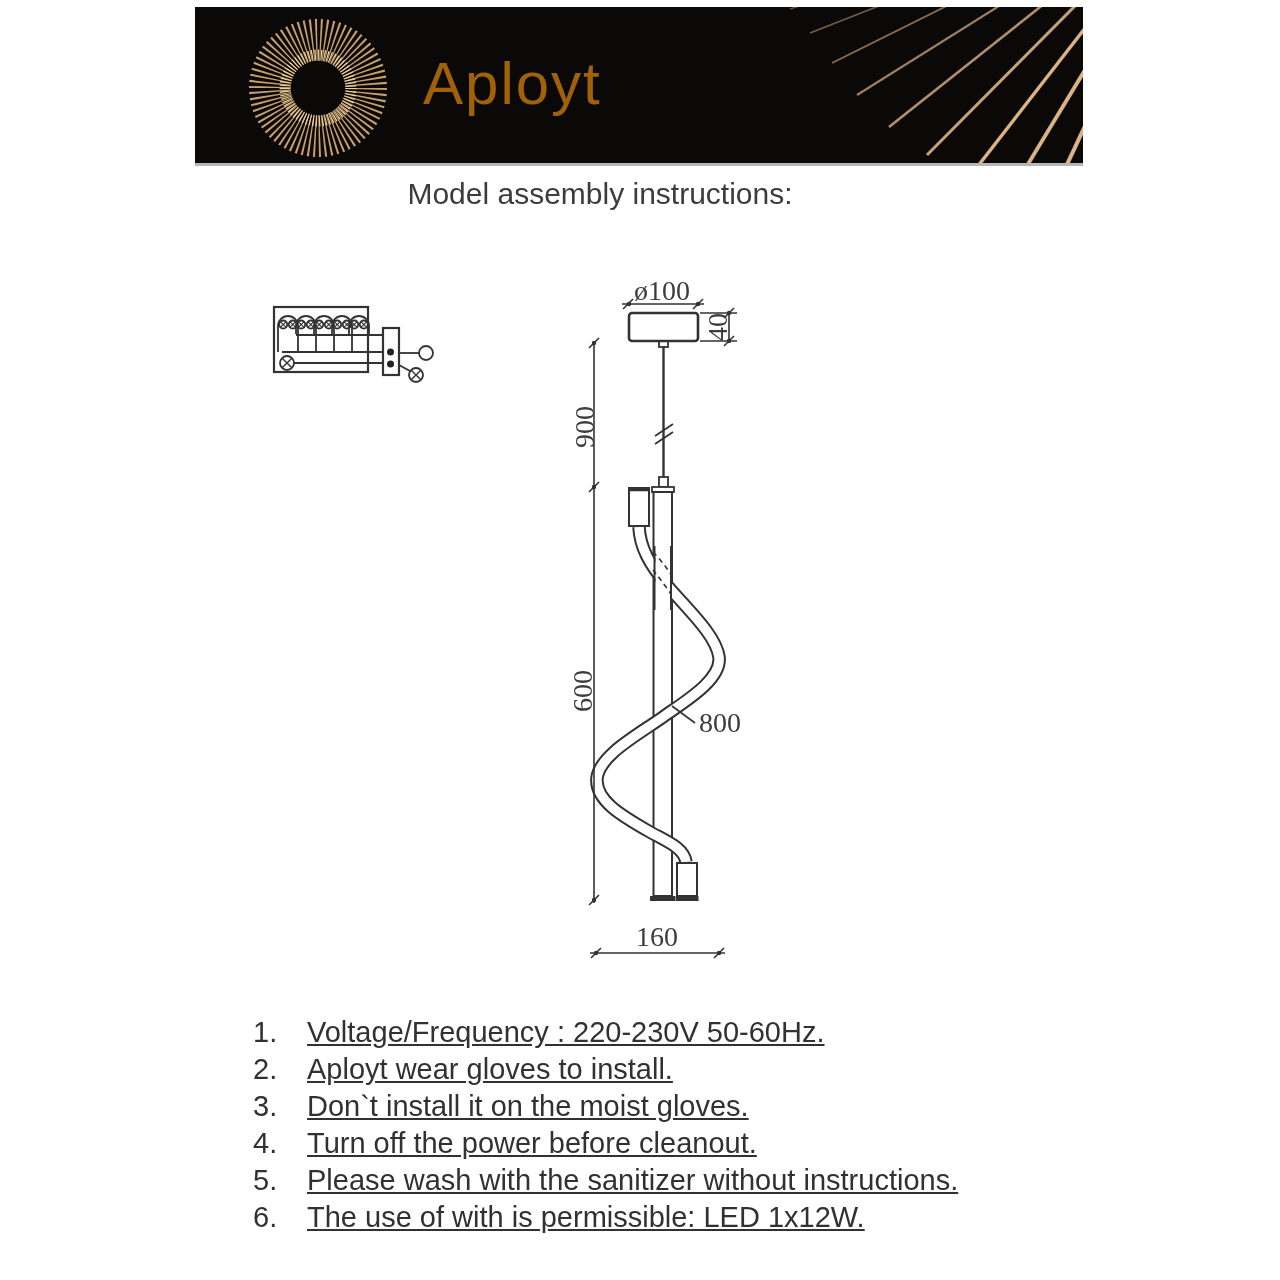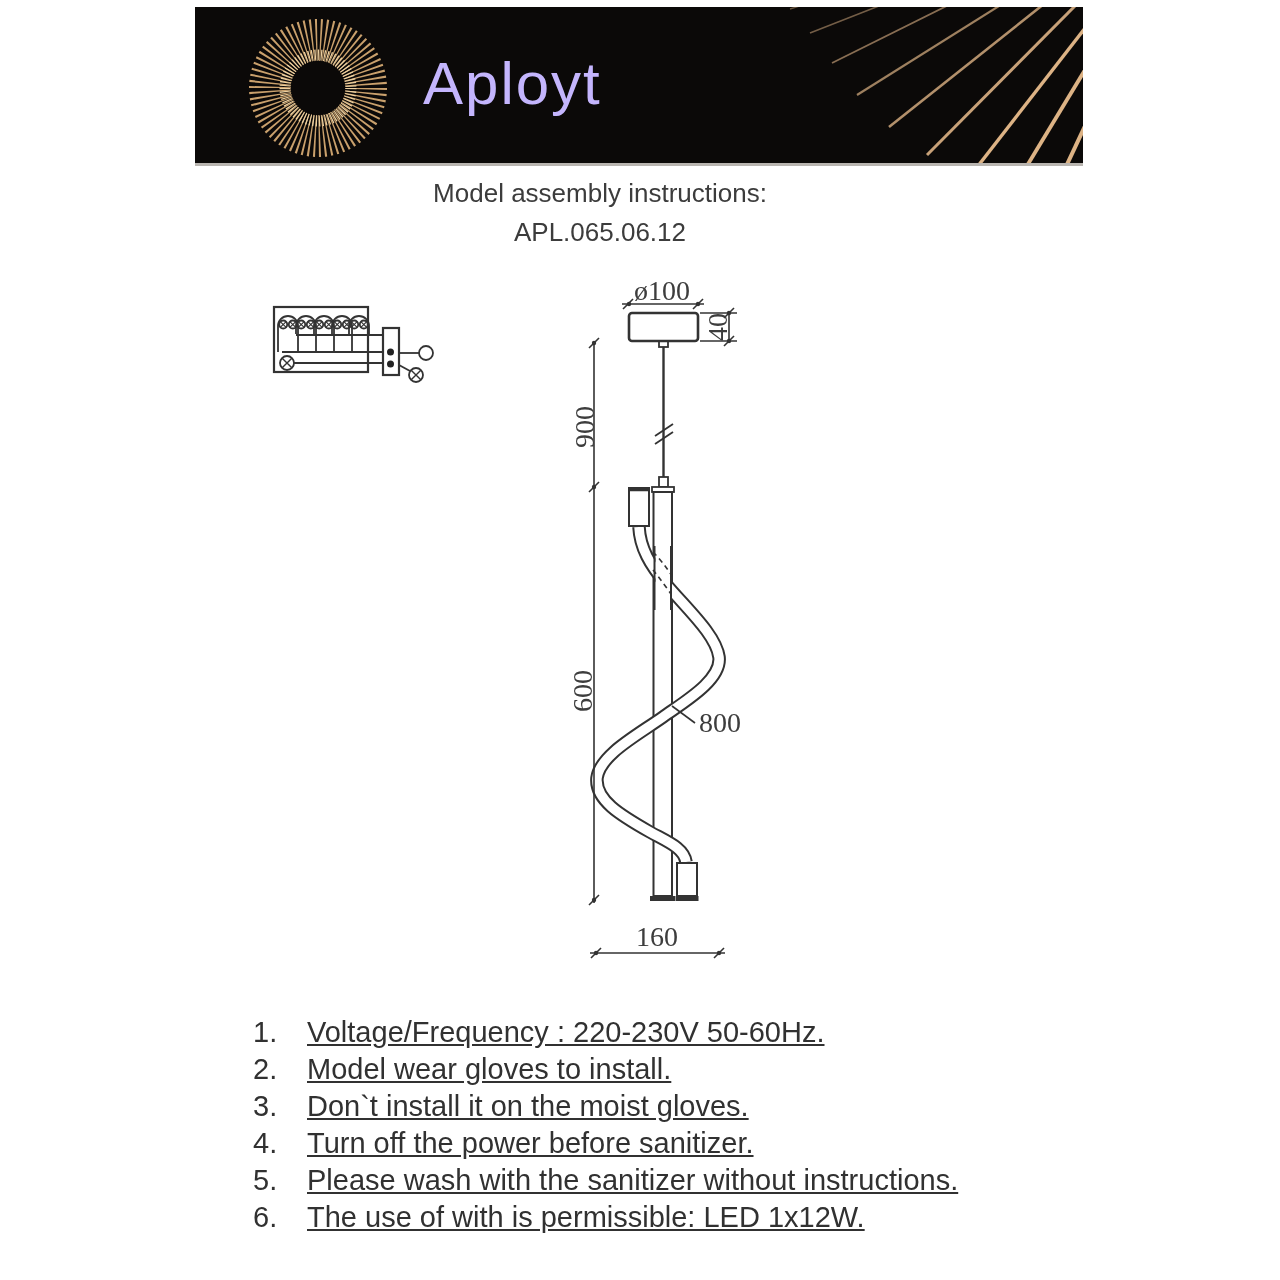--- a/index.html
+++ b/index.html
@@ -8,26 +8,26 @@
     font-family:"Liberation Sans", sans-serif;color:#333;overflow:hidden;
   }
   
   .banner{
     position:absolute;left:195px;top:7px;width:888px;height:156px;
     background:#0b0908;border-bottom:3px solid #b9b5b0;overflow:hidden;
   }
   .banner svg{position:absolute;left:0;top:0;}
   .brand{
     position:absolute;left:228px;top:42px;
-    font-size:60px;font-weight:300;letter-spacing:2px;color:#c4b5fd;
+    font-size:60px;font-weight:300;letter-spacing:2px;color:#a16207;
   }
   
   .title-block{
     position:absolute;left:280px;top:174px;width:640px;text-align:center;
-    font-size:26px;line-height:39px;font-weight:500;color:#3c3c3c;
+    font-size:30px;line-height:39px;font-weight:500;color:#3c3c3c;
   }
   
   .drawing{position:absolute;left:216px;top:260px;width:560px;height:740px;}
   .drawing svg{width:560px;height:740px;}
   text.dim{
     font-family:"Liberation Serif", serif;font-size:28px;fill:#3d3d3d;
   }
   
   .instructions{
     position:absolute;left:253px;top:1014px;width:860px;
@@ -62,21 +62,20 @@
       <line x1="1005" y1="-127" x2="895" y2="138" stroke-width="4.2"></line>
       <line x1="1005" y1="-127" x2="898" y2="100" stroke-width="4.4"></line>
       <line x1="1005" y1="-127" x2="900" y2="64" stroke-width="4.6"></line>
     </g>
   </svg>
   <div class="brand">Aployt</div>
 </div>
 
 <div class="title-block">
   <div>Model assembly instructions:</div>
-  <div>APL.065.06.12</div>
 </div>
 
 <div class="drawing">
   <svg viewBox="200 260 560 740">
     <g stroke="#333" fill="none" stroke-width="2">
 
       <g stroke-width="1.8">
         <rect x="258" y="307" width="94" height="65" stroke-width="2.2"></rect>
 
         <g>
@@ -229,29 +228,29 @@
   </svg>
 </div>
 
 <div class="instructions">
   <div class="instr-row">
     <span class="instr-num">1.</span>
     <span class="instr-text">Voltage/Frequency : 220-230V 50-60Hz.</span>
   </div>
   <div class="instr-row">
     <span class="instr-num">2.</span>
-    <span class="instr-text">Model wear gloves to install.</span>
+    <span class="instr-text">Aployt wear gloves to install.</span>
   </div>
   <div class="instr-row">
     <span class="instr-num">3.</span>
     <span class="instr-text">Don`t install it on the moist gloves.</span>
   </div>
   <div class="instr-row">
     <span class="instr-num">4.</span>
-    <span class="instr-text">Turn off the power before sanitizer.</span>
+    <span class="instr-text">Turn off the power before cleanout.</span>
   </div>
   <div class="instr-row">
     <span class="instr-num">5.</span>
     <span class="instr-text">Please wash with the sanitizer without instructions.</span>
   </div>
   <div class="instr-row">
     <span class="instr-num">6.</span>
     <span class="instr-text">The use of with is permissible: LED 1x12W.</span>
   </div>
 </div>

